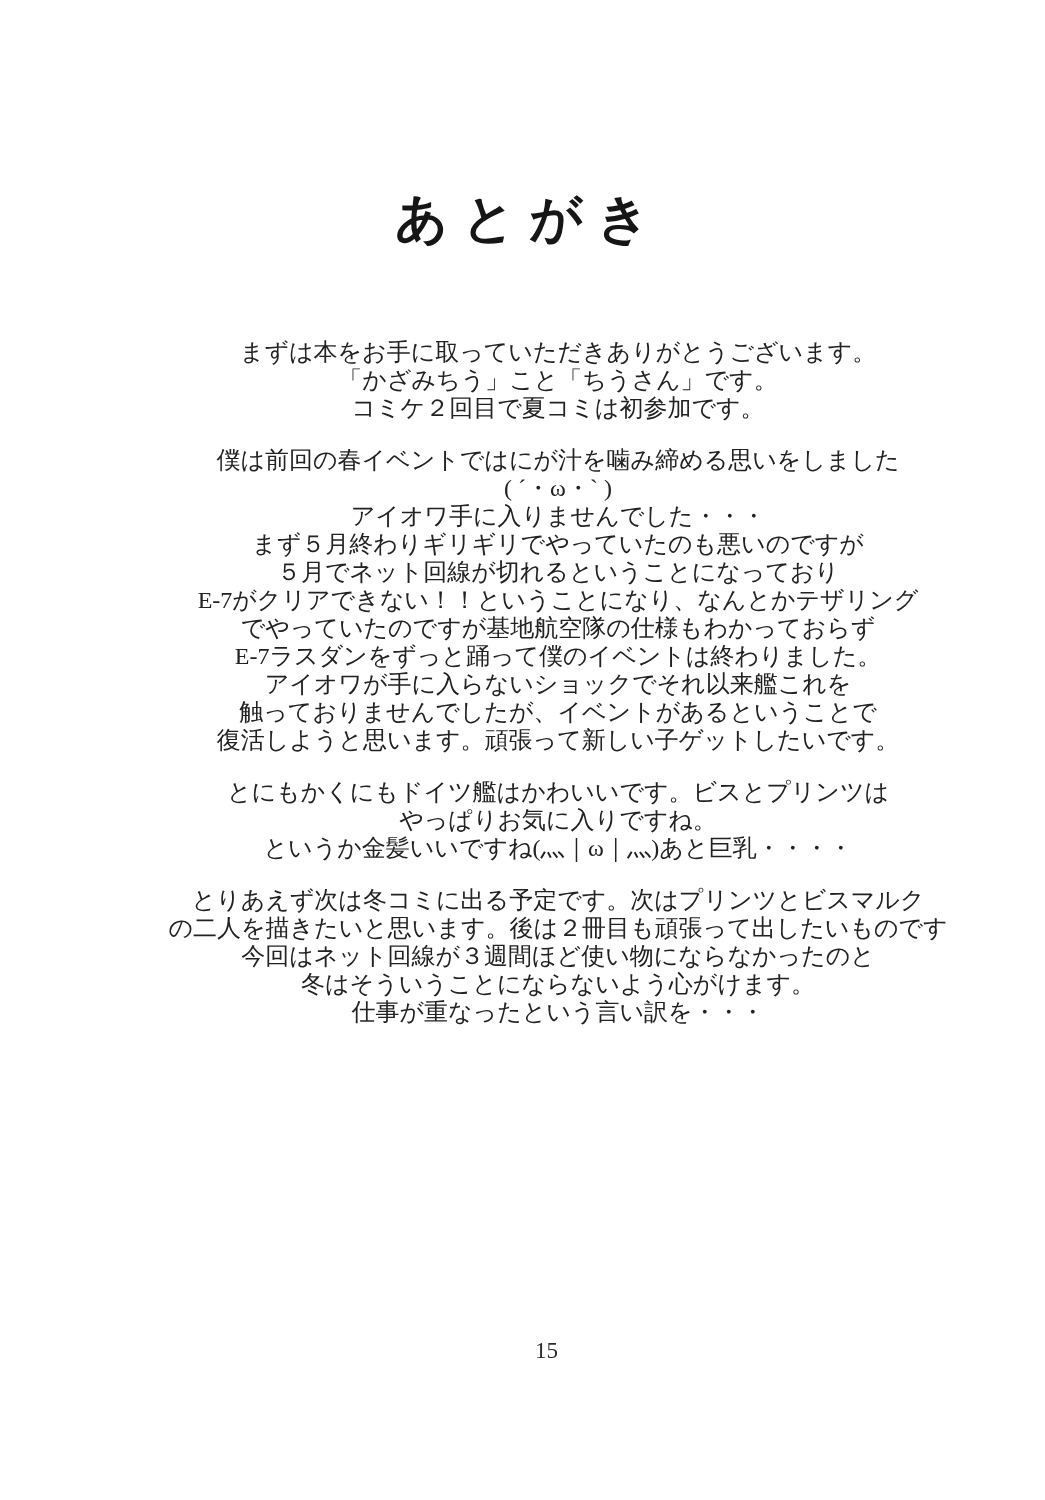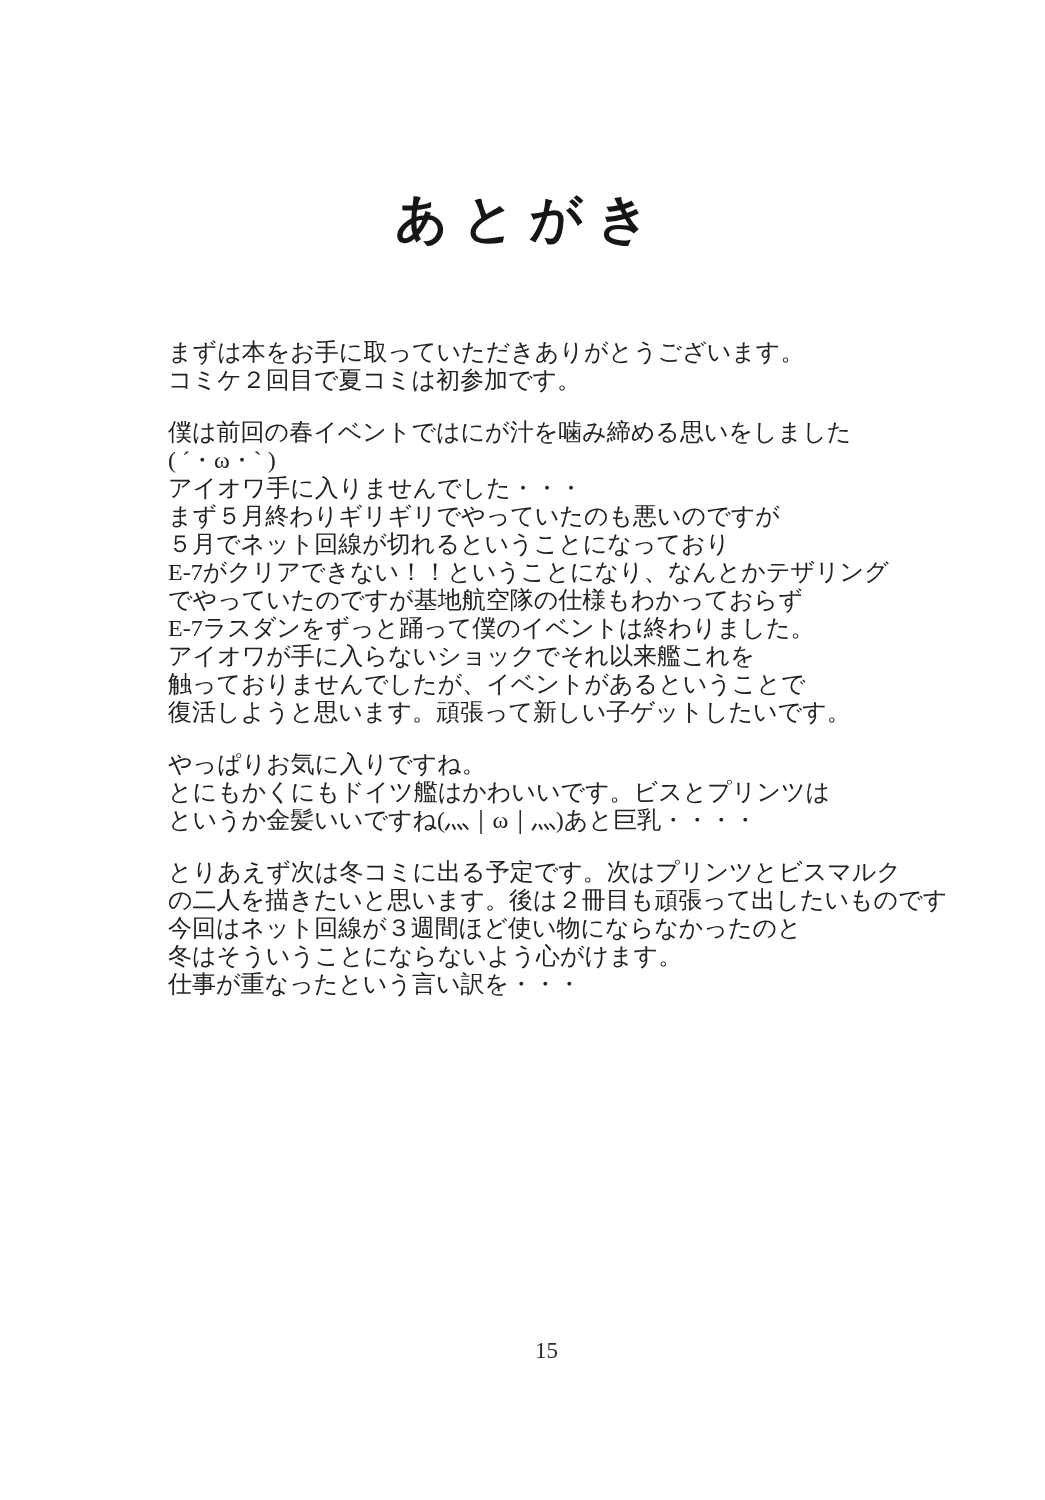--- a/index.html
+++ b/index.html
@@ -31,20 +31,21 @@
     color: #161616;
   }
   .afterword-body {
     position: absolute;
     top: 338px;
     left: 168px;
     width: 780px;
     font-size: 24px;
     line-height: 28px;
     color: #222222;
+    text-align: center;
   }
   .paragraph {
     margin: 0 0 24px 0;
   }
   .text-line {
     white-space: nowrap;
     min-height: 28px;
   }
   .page-number {
     position: absolute;
@@ -60,38 +61,39 @@
 </style>
 </head>
 <body>
 
 <div class="page">
   <div class="page-title">あとがき</div>
 
   <div class="afterword-body">
       <div class="paragraph">
         <div class="text-line">まずは本をお手に取っていただきありがとうございます。</div>
+        <div class="text-line">「かざみちう」こと「ちうさん」です。</div>
         <div class="text-line">コミケ２回目で夏コミは初参加です。</div>
       </div>
       <div class="paragraph">
         <div class="text-line">僕は前回の春イベントではにが汁を噛み締める思いをしました</div>
         <div class="text-line">( ´・ω・` )</div>
         <div class="text-line">アイオワ手に入りませんでした・・・</div>
         <div class="text-line">まず５月終わりギリギリでやっていたのも悪いのですが</div>
         <div class="text-line">５月でネット回線が切れるということになっており</div>
         <div class="text-line">E-7がクリアできない！！ということになり、なんとかテザリング</div>
         <div class="text-line">でやっていたのですが基地航空隊の仕様もわかっておらず</div>
         <div class="text-line">E-7ラスダンをずっと踊って僕のイベントは終わりました。</div>
         <div class="text-line">アイオワが手に入らないショックでそれ以来艦これを</div>
         <div class="text-line">触っておりませんでしたが、イベントがあるということで</div>
         <div class="text-line">復活しようと思います。頑張って新しい子ゲットしたいです。</div>
       </div>
       <div class="paragraph">
+        <div class="text-line">とにもかくにもドイツ艦はかわいいです。ビスとプリンツは</div>
         <div class="text-line">やっぱりお気に入りですね。</div>
-        <div class="text-line">とにもかくにもドイツ艦はかわいいです。ビスとプリンツは</div>
         <div class="text-line">というか金髪いいですね(灬｜ω｜灬)あと巨乳・・・・</div>
       </div>
       <div class="paragraph">
         <div class="text-line">とりあえず次は冬コミに出る予定です。次はプリンツとビスマルク</div>
         <div class="text-line">の二人を描きたいと思います。後は２冊目も頑張って出したいものです</div>
         <div class="text-line">今回はネット回線が３週間ほど使い物にならなかったのと</div>
         <div class="text-line">冬はそういうことにならないよう心がけます。</div>
         <div class="text-line">仕事が重なったという言い訳を・・・</div>
       </div>
     </div>

